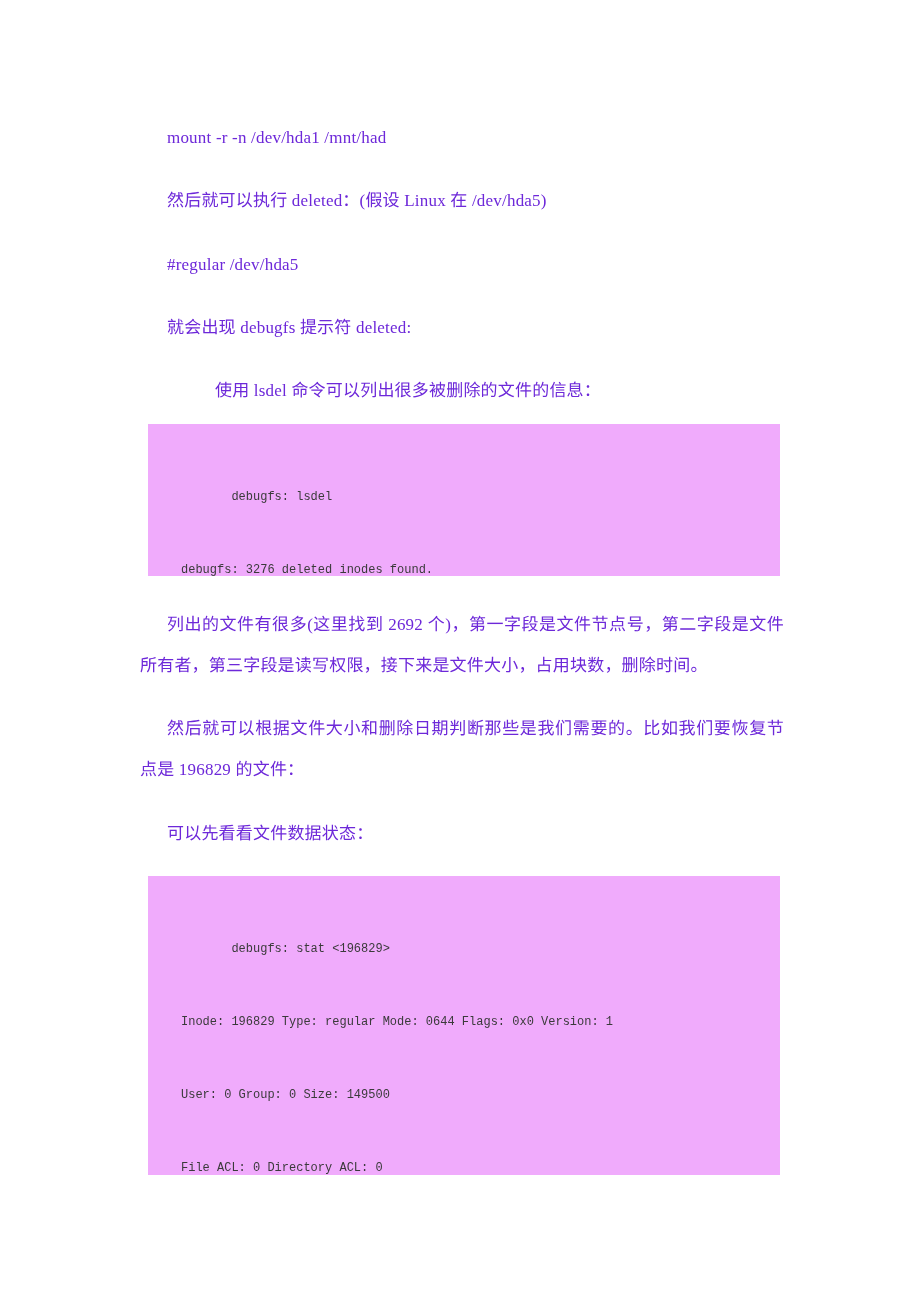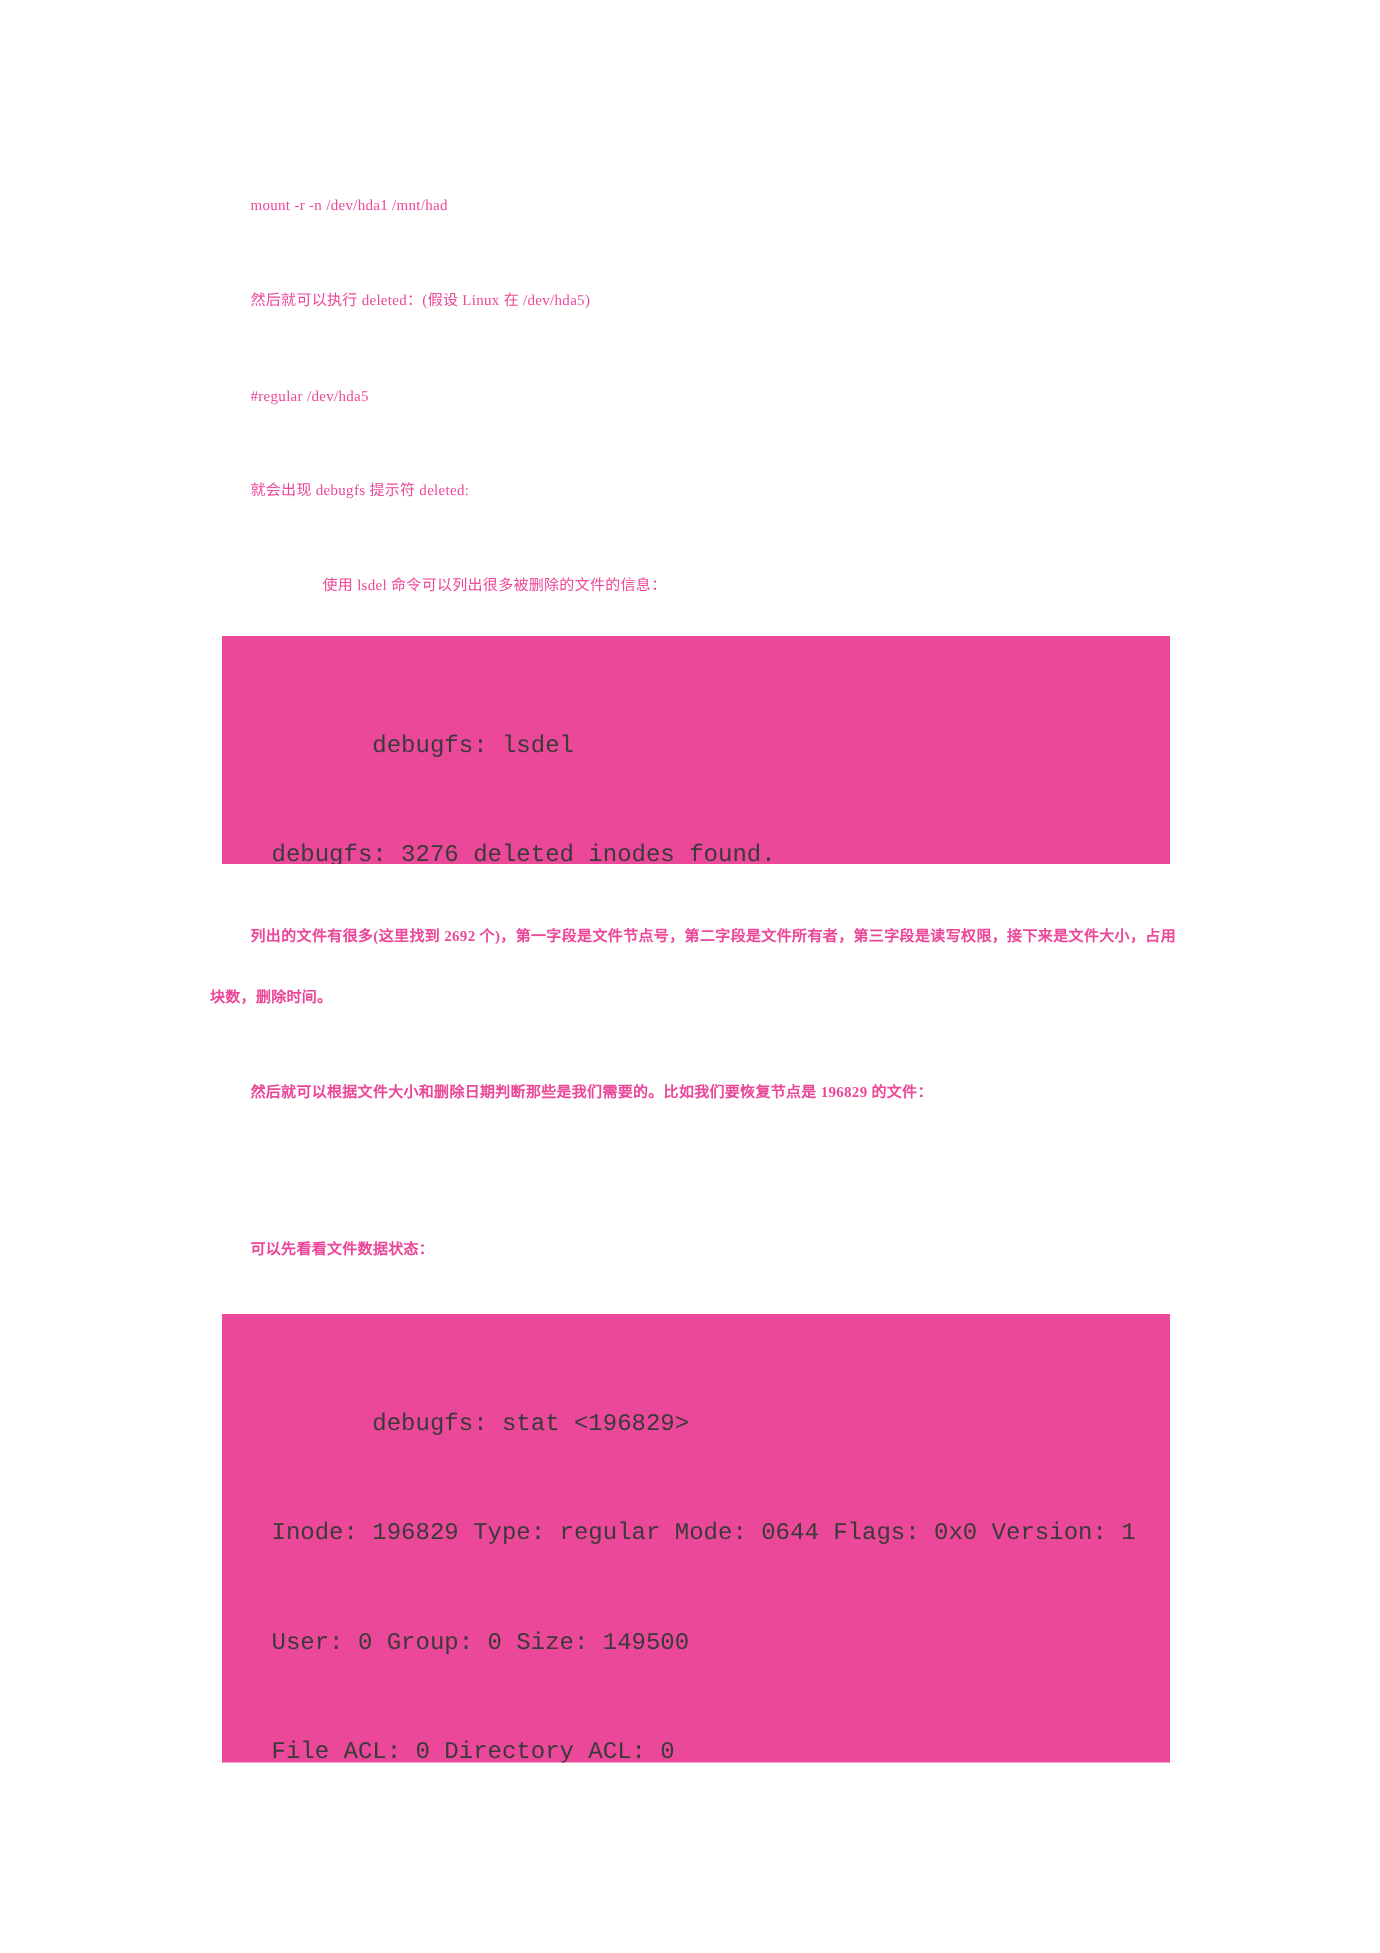--- a/index.html
+++ b/index.html
@@ -29,43 +29,42 @@
   .content {
     position: absolute;
     left: 140px;
     top: 0;
     width: 644px;
   }
 
   
   .para {
     font-family: "Liberation Serif", "DejaVu Serif", serif;
-    font-size: 10px;
+    font-size: 17px;
     line-height: 41px;
-    color: #ec4899;
+    color: #6d28d9;
     margin: 0;
     letter-spacing: 0.2px;
     white-space: nowrap;
   }
   .para.indent {
     text-indent: 27px;
     white-space: normal;
     text-align: justify;
     text-justify: inter-ideograph;
-    font-weight: bold;
   }
 
   
   .codeblock {
-    background: #ec4899;
+    background: #f0abfc;
     box-sizing: border-box;
     padding: 12px 0 10px 0;
     margin: 0;
     font-family: "Liberation Mono", "DejaVu Sans Mono", monospace;
-    font-size: 16px;
+    font-size: 12px;
     color: #3a3a3a;
     line-height: 24.4px;
     white-space: pre;
     overflow: hidden;
   }
   .codeblock .cline {
     display: block;
     padding-left: 33px;
     white-space: pre;
   }

